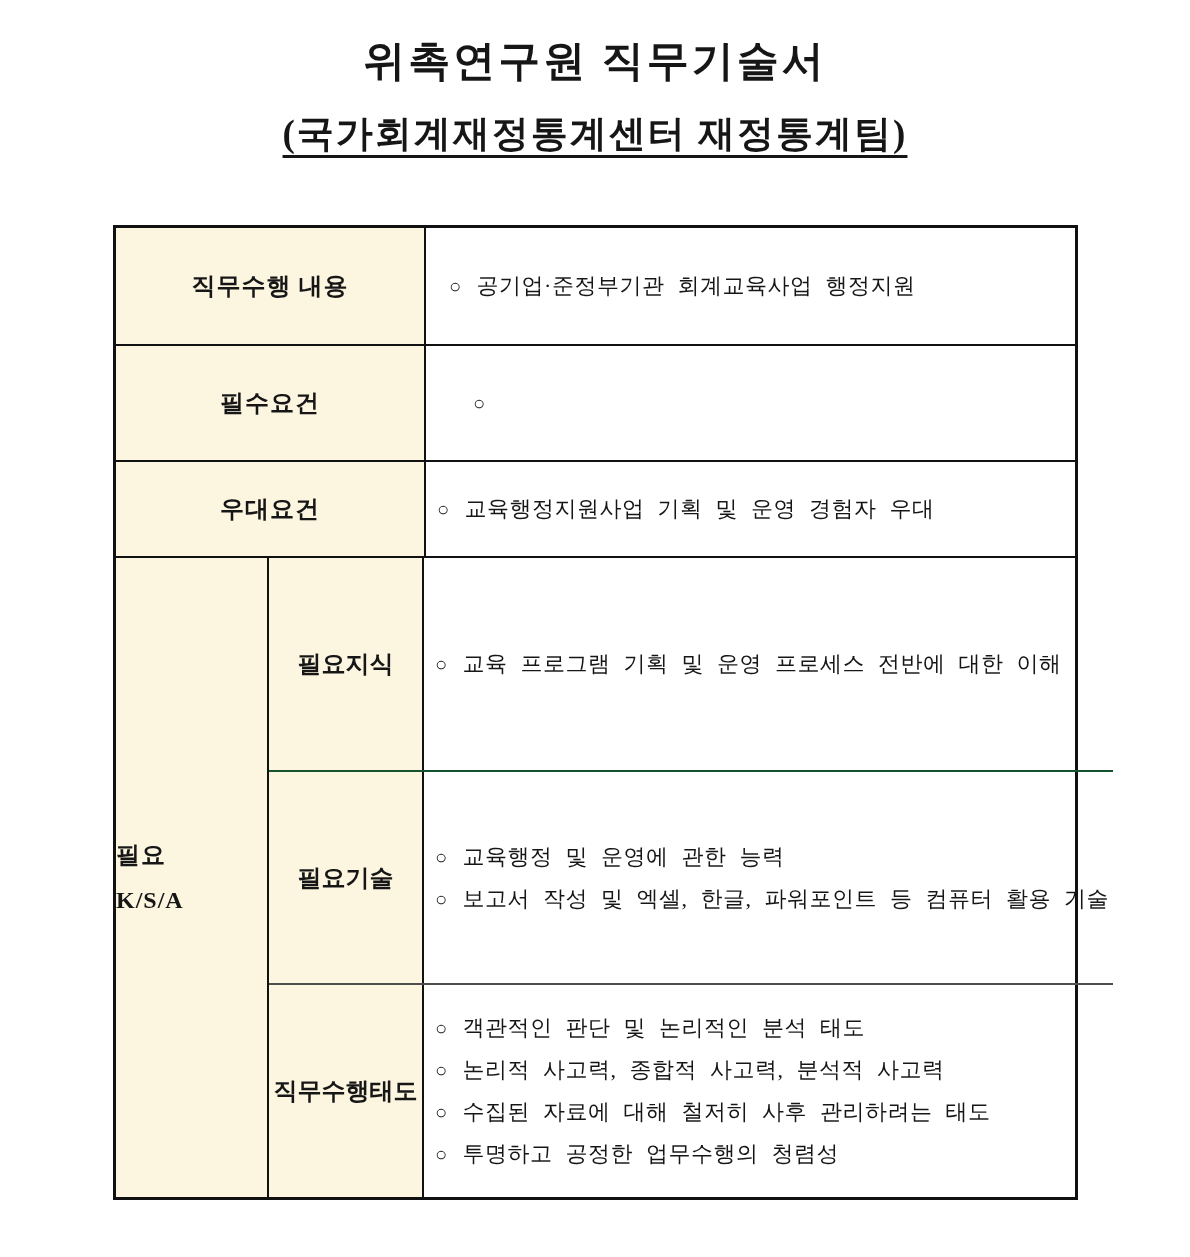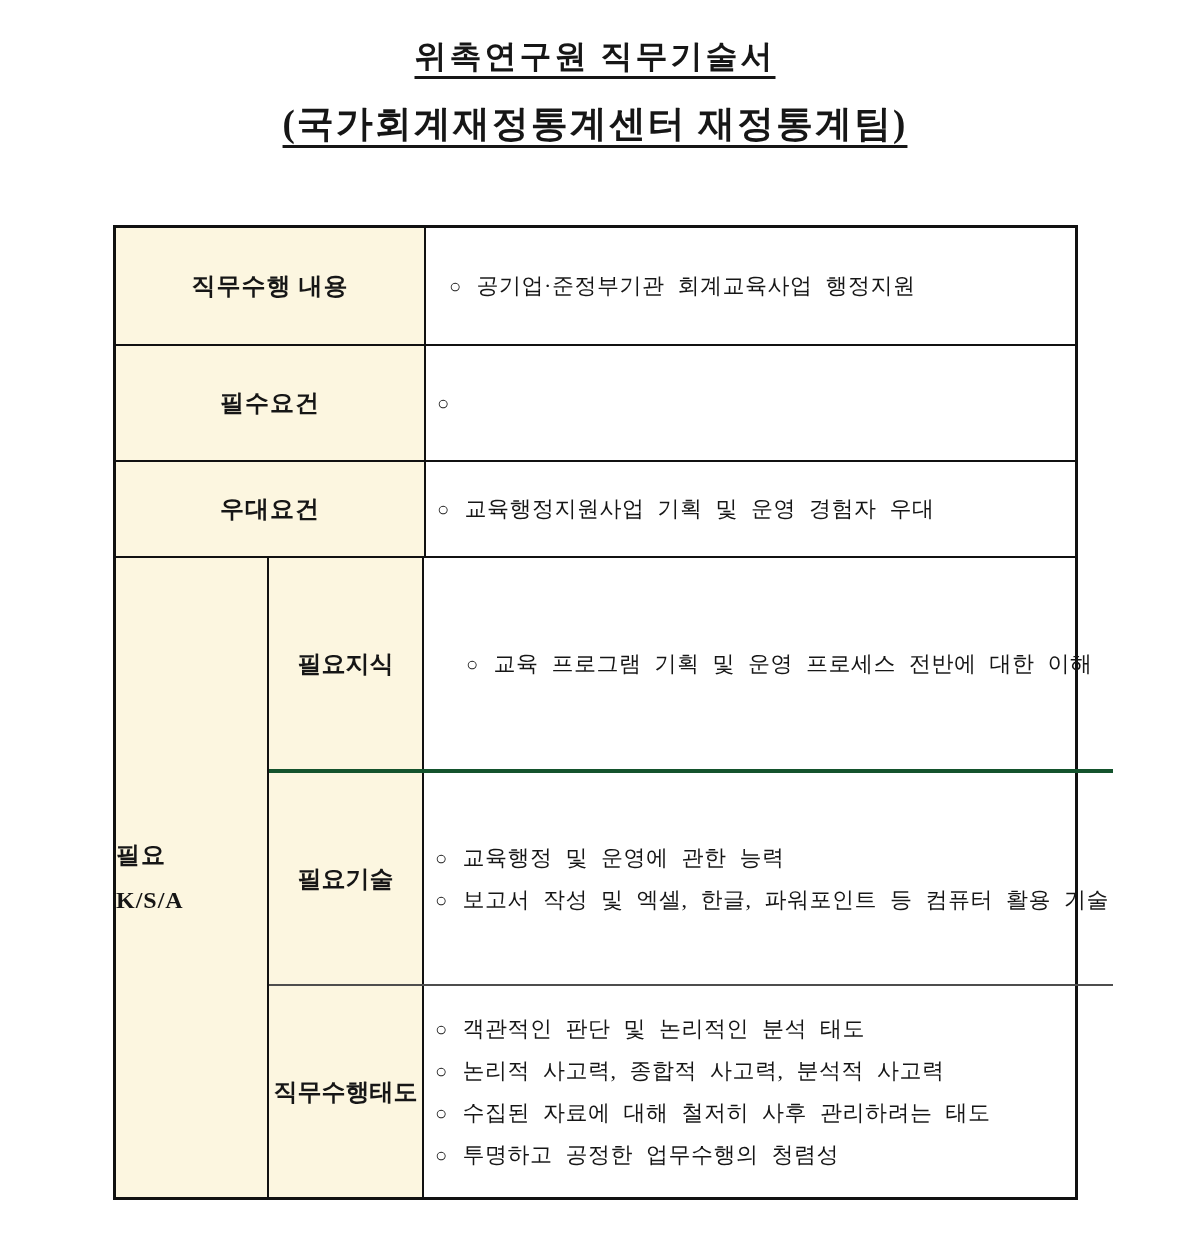--- a/index.html
+++ b/index.html
@@ -8,22 +8,21 @@
     width:1190px; height:1257px;
     position:relative;
     font-family:"Liberation Serif","DejaVu Serif",serif;
     color:#161616;
   }
   .title-wrap {
     position:absolute; top:40px; left:0; width:100%;
     text-align:center;
   }
   .doc-title {
-    font-size:32px; font-weight:bold; letter-spacing:3px;
-    text-decoration:underline;
+    font-size:42px; font-weight:bold; letter-spacing:3px;
     text-underline-offset:9px;
     text-decoration-thickness:2.5px;
     line-height:1.0;
   }
   .doc-subtitle {
     margin-top:33px;
     font-size:37px; font-weight:bold; letter-spacing:2px;
     text-decoration:underline;
     text-underline-offset:9px;
     text-decoration-thickness:2.5px;
@@ -31,21 +30,21 @@
   }
   .jobtable {
     position:absolute; left:113px; top:225px;
     width:965px; height:975px;
     border:3px solid #111;
     background:#ffffff;
     display:flex; flex-direction:column;
   }
   .trow { display:flex; border-bottom:2px solid #111; }
   .trow.r1 { height:118px;gap:12px; }
-  .trow.r2 { height:116px; }
+  .trow.r2 { height:116px;gap:36px; }
   .trow.r3 { height:96px; }
   .trow.r4 { flex:1; border-bottom:none; }
   .label-cell {
     width:310px; flex:0 0 310px;
     background:var(--cellbg);
     border-right:2px solid #111;
     display:flex; align-items:center; justify-content:center;
     font-weight:bold; font-size:24px; letter-spacing:1px;
     text-align:center;
   }
@@ -61,21 +60,21 @@
   .ksa-left {
     width:153px; flex:0 0 153px;
     background:var(--cellbg);
     border-right:2px solid #111;
     display:flex; flex-direction:column; align-items:flex-start; justify-content:center;
     font-weight:bold; font-size:24px; line-height:45px; letter-spacing:1px;
     text-align:center;
   }
   .ksa-right { flex:1; display:flex; flex-direction:column; }
   .subrow { display:flex; flex:1; }
-  .subrow.s1 { border-bottom:4px solid #14532d;gap:31px; }
+  .subrow.s1 { border-bottom:2px solid #14532d; }
   .subrow.s2 { border-bottom:2px solid #4e4e4e; }
   .sub-label {
     width:155px; flex:0 0 155px;
     background:var(--cellbg);
     border-right:2px solid #111;
     display:flex; align-items:center; justify-content:center;
     font-weight:bold; font-size:24px; letter-spacing:0px;
     text-align:center;
   }
   .sub-content {

